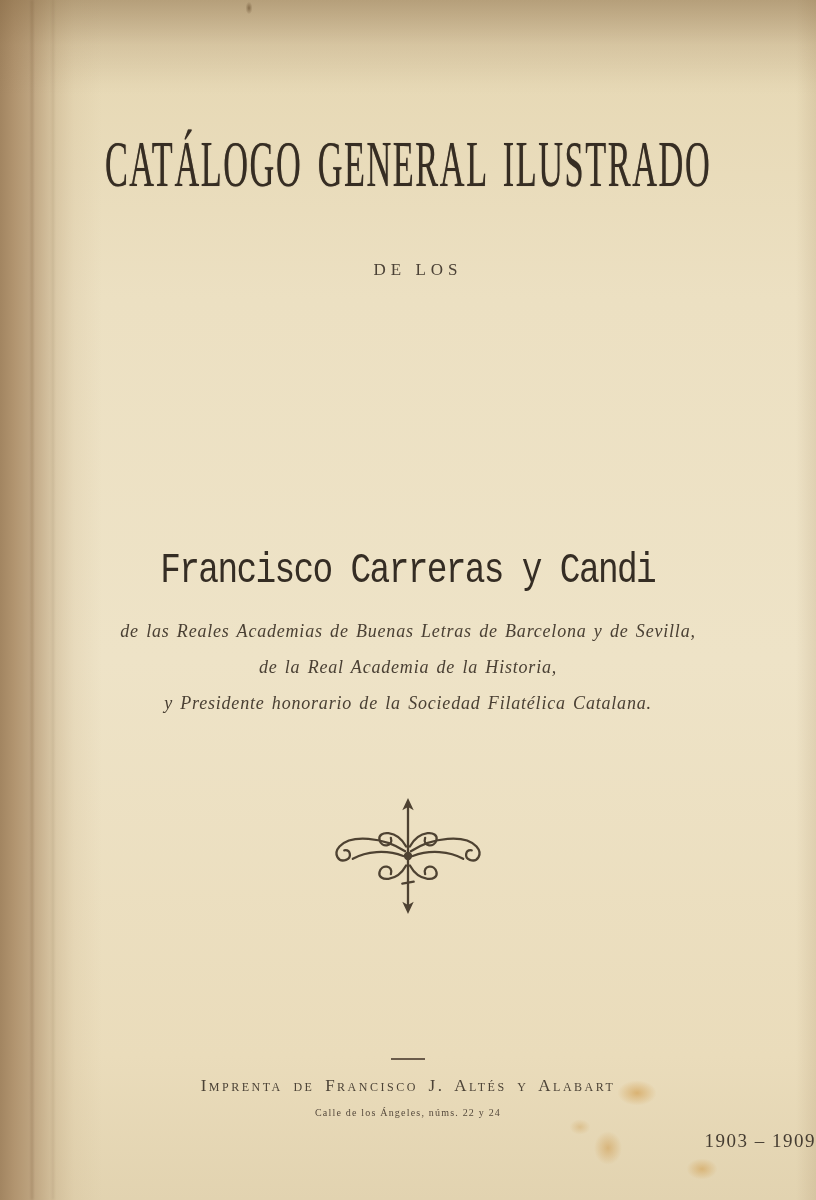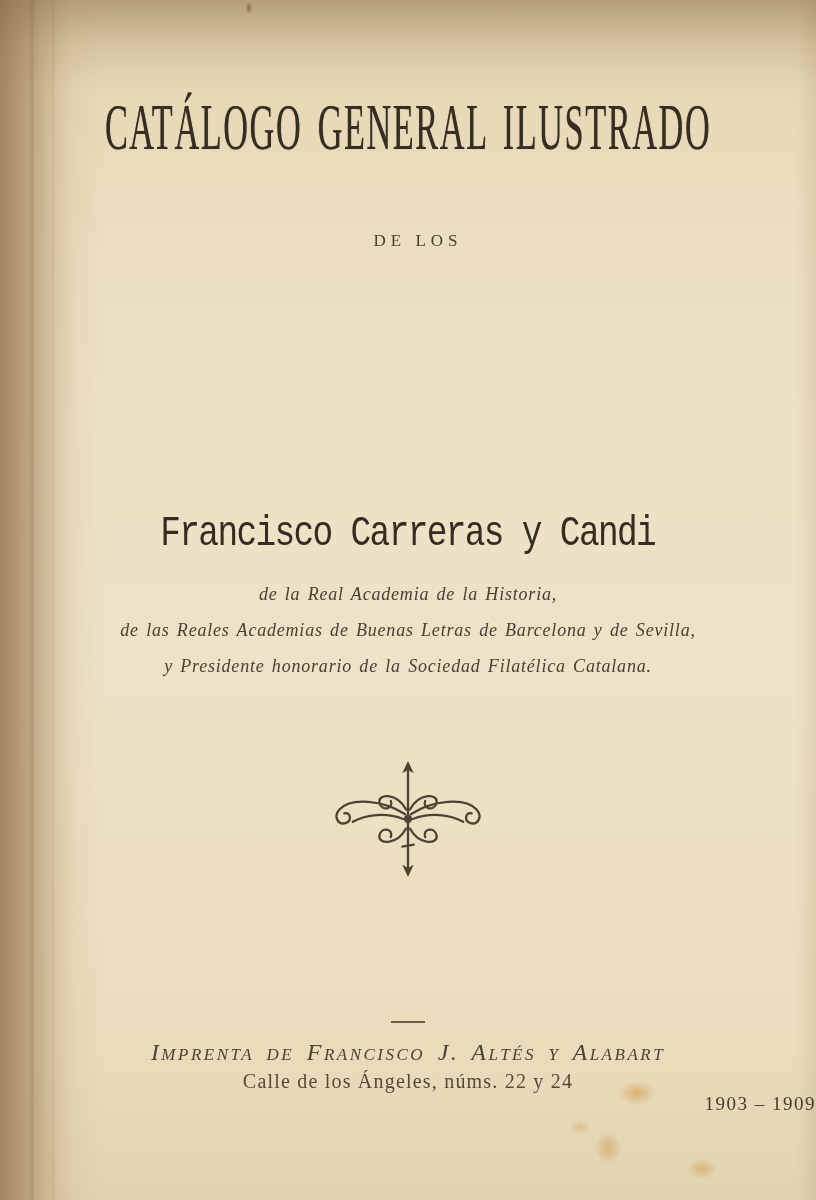--- a/index.html
+++ b/index.html
@@ -31,35 +31,35 @@
 
   .crease {
     position: absolute; top: 0; bottom: 0; width: 2px;
     background: rgba(98,70,42,0.22); filter: blur(1.2px);
   }
   .crease.c1 { left: 31px; }
   .crease.c2 { left: 52px; background: rgba(98,70,42,0.12); }
 
   .row {
     position: absolute; left: 0; right: 0;
-    display: flex; justify-content: center;
+    display: flex; justify-content: center; margin-top: 37px;
   }
   .row span { white-space: nowrap; line-height: 1; display: inline-block; }
 
   
   .header-title { top: 94px; }
   .header-title span {
     font-family: "Liberation Serif", serif;
     font-size: 66px; letter-spacing: 3px; word-spacing: 10px;
     color: #362d23; transform: scaleX(0.52);
     text-shadow: 0 0 1px rgba(54,45,35,0.6);
   }
 
   
-  .de-los { top: 232px; padding-left: 20px; }
+  .de-los { top: 224px; padding-left: 20px; }
   .de-los span {
     font-size: 17px; letter-spacing: 5px; color: #4c4236;
   }
 
   
   .main-title { top: 270px; }
   .main-title span {
     font-family: "Liberation Serif", serif; font-weight: 700;
     font-size: 124px; letter-spacing: 4px; word-spacing: 14px;
     color: #2b231b; transform: scaleX(0.40);
@@ -98,27 +98,27 @@
   .city span { font-size: 22px; letter-spacing: 6px; color: #3d352b; }
 
   .rule-row { top: 1021px; }
   .rule {
     width: 34px; height: 2px; background: #6a5b4a;
   }
 
   
   .imprint { top: 1040px; }
   .imprint span {
-    font-variant: small-caps; font-size: 24px; letter-spacing: 2.5px;
-    word-spacing: 4px; color: #4c4337; font-style: italic;
+    font-variant: small-caps; font-size: 17px; letter-spacing: 2.5px;
+    word-spacing: 4px; color: #4c4337;
   }
 
   
   .address { top: 1071px; }
-  .address span { font-size: 20px; letter-spacing: 1.2px; color: #55493c; }
+  .address span { font-size: 10px; letter-spacing: 1.2px; color: #55493c; }
 
   
   .years { top: 1094px; justify-content: flex-end; }
   .years span { font-size: 19px; letter-spacing: 1.5px; color: #453c31; }
 </style>
 </head>
 <body>
 
 <div class="page">
 
@@ -133,22 +133,22 @@
     <span>DE LOS</span>
   </div>
 
 
 
   <div class="row author">
     <span>Francisco Carreras y Candi</span>
   </div>
 
   <div class="row credentials">
+    <div class="cred-line">de las Reales Academias de Buenas Letras de Barcelona y de Sevilla,</div>
     <div class="cred-line">de la Real Academia de la Historia,</div>
-    <div class="cred-line">de las Reales Academias de Buenas Letras de Barcelona y de Sevilla,</div>
     <div class="cred-line">y Presidente honorario de la Sociedad Filatélica Catalana.</div>
   </div>
 
   <div class="row ornament-row">
     <svg width="156" height="118" viewBox="0 0 160 124" aria-hidden="true">
       <path class="orn-fill" d="M80,1 L74,14 L80,10.5 L86,14 Z"></path>
       <path class="orn-fill" d="M80,123 L86,110 L80,113.5 L74,110 Z"></path>
       <line class="orn-stroke" x1="80" y1="9" x2="80" y2="115"></line>
       <circle class="orn-fill" cx="80" cy="62" r="4.4"></circle>
       <line class="orn-stroke" x1="74" y1="91" x2="86" y2="89"></line>

